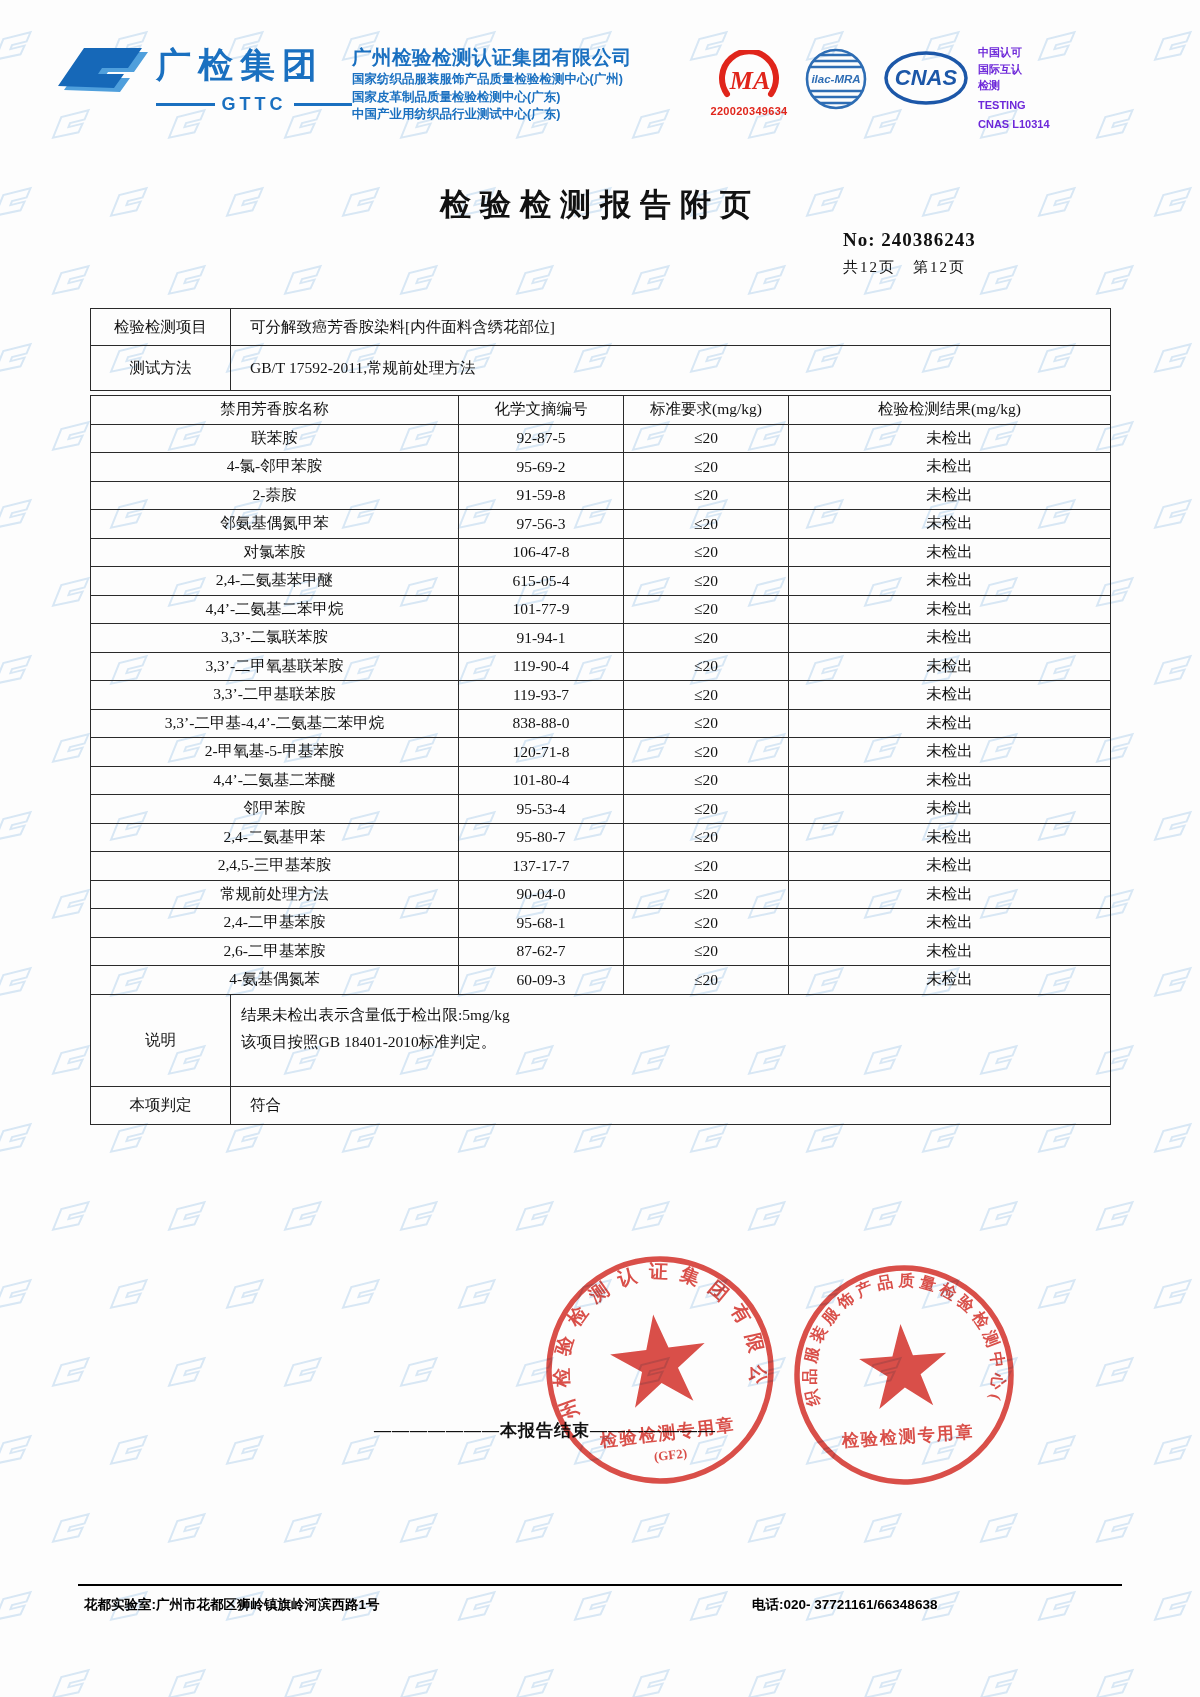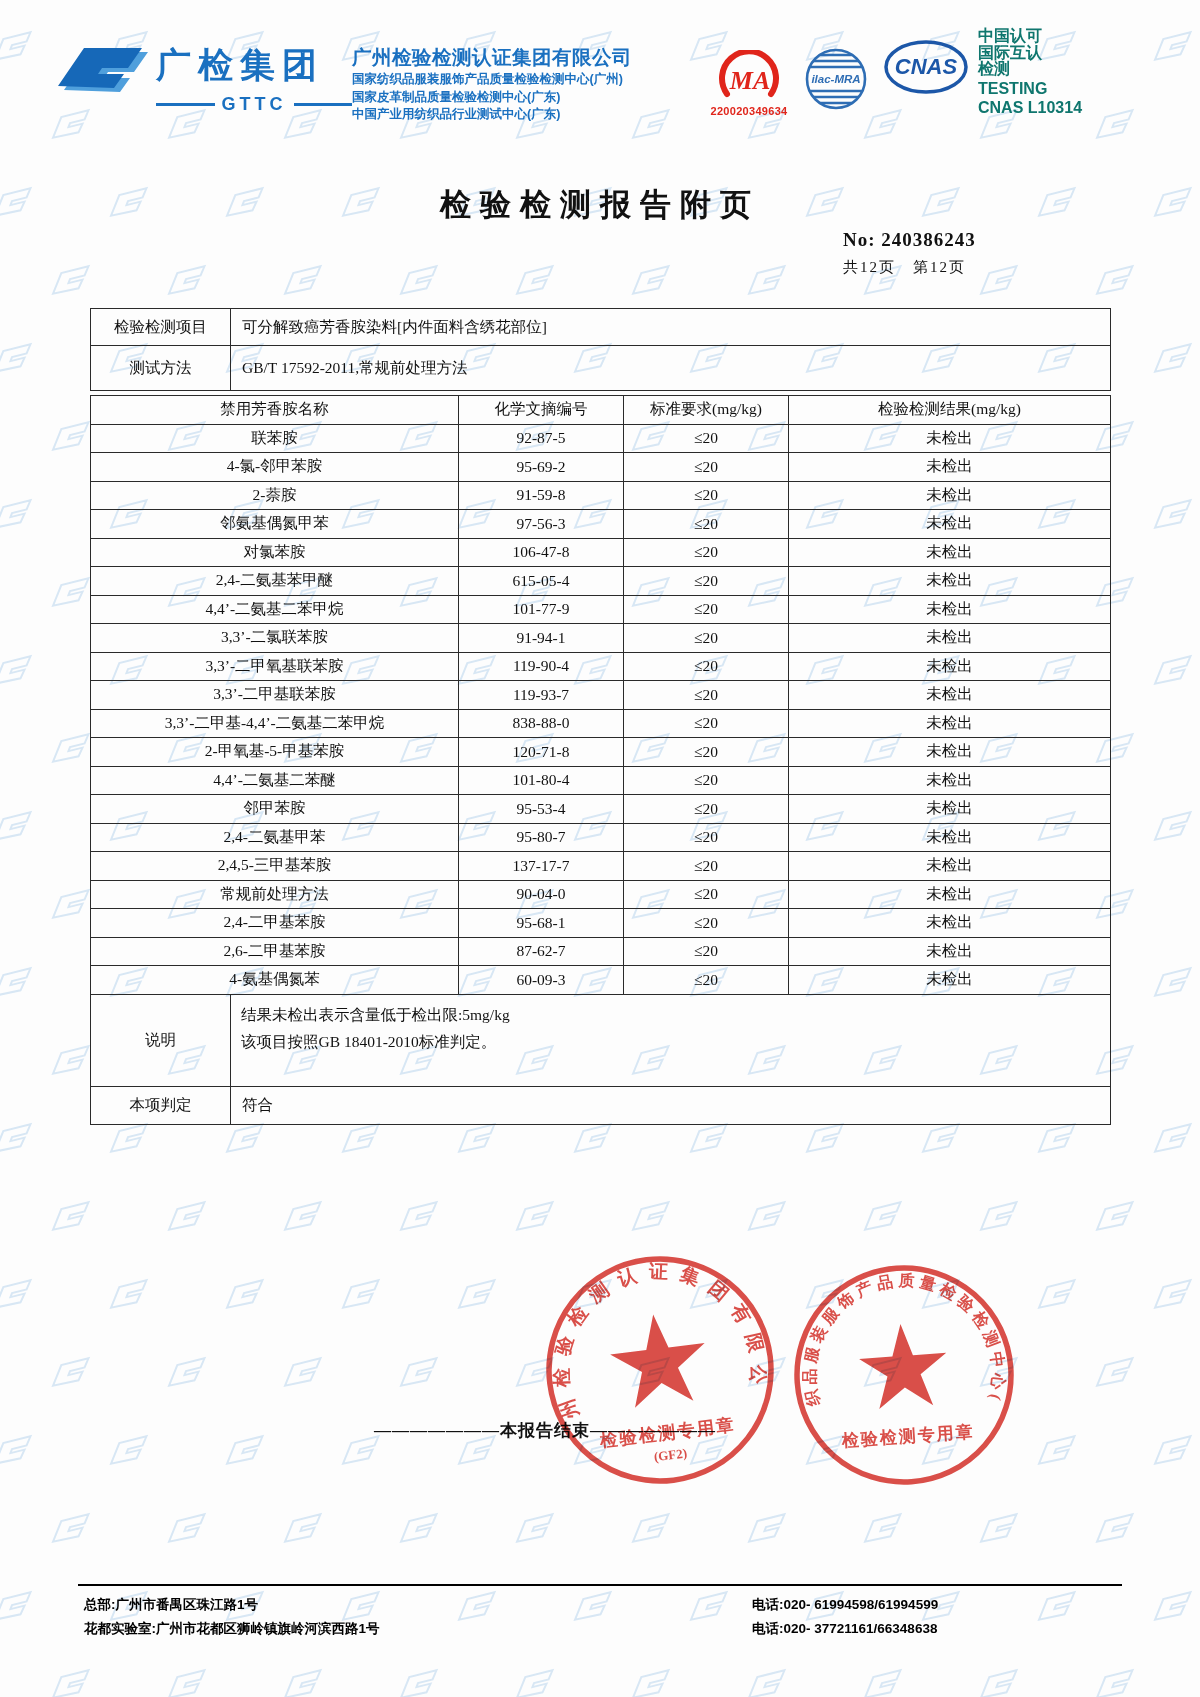--- a/index.html
+++ b/index.html
@@ -21,38 +21,38 @@
   .brand-acronym-text { font-size:18px; font-weight:bold; letter-spacing:4px; }
   .hdr-company { position:absolute; left:352px; top:44px; z-index:1; color:#1a70c0;
                  font-family:"Liberation Sans",sans-serif; }
   .company-name { font-size:19.5px; font-weight:bold; letter-spacing:.5px; }
   .company-sub { font-size:12.5px; font-weight:bold; line-height:17.5px; }
   .company-sub:first-of-type { margin-top:5px; }
   .cma { position:absolute; left:706px; top:50px; z-index:1; text-align:center; width:86px; }
   .cma-number { color:#e0251b; font-size:11px; font-weight:bold;
                 font-family:"Liberation Sans",sans-serif; letter-spacing:.3px; margin-top:1px; }
   .ilac { position:absolute; left:804px; top:47px; z-index:1; }
-  .cnas { position:absolute; left:884px; top:39px; z-index:1; }
-  .accred { position:absolute; left:978px; top:28px; z-index:1; color:#0f766e;
-            font-family:"Liberation Sans",sans-serif; font-size:16px; font-weight:bold; line-height:16.5px; }
+  .cnas { position:absolute; left:884px; top:50px; z-index:1; }
+  .accred { position:absolute; left:978px; top:44px; z-index:1; color:#6d28d9;
+            font-family:"Liberation Sans",sans-serif; font-size:11px; font-weight:bold; line-height:16.5px; }
   .accred .en { margin-top:3px; }
 
   
   .title { position:absolute; left:0; top:184px; width:100%; text-align:center; z-index:1;
            font-family:"Liberation Sans",sans-serif; font-size:31px; font-weight:bold; letter-spacing:9px; }
   .no-block { position:absolute; left:843px; top:229px; z-index:1; }
   .no-line { font-size:19px; font-weight:bold; letter-spacing:1px; }
   .pages-line { font-size:15px; margin-top:7px; letter-spacing:2px; }
 
   
   .tables { position:absolute; left:90px; top:308px; width:1021px; z-index:1; }
   table { border-collapse:collapse; width:100%; table-layout:fixed; font-size:15.5px; color:#111; }
   td { border:1px solid #2a2a2a; overflow:hidden; }
   .c { text-align:center; }
-  .l { text-align:left; padding-left:11px; }
+  .l { text-align:left; padding-left:19px; }
   .info-table .r1 td { height:37px; }
   .info-table .r2 td { height:45px; }
   .main-table { margin-top:4px; }
   .main-table td { height:28.5px; }
   .remark-table { margin-top:-1px; }
   .remark-row td { height:92px; }
   .remark-content { vertical-align:top; padding:6px 10px; line-height:27px; }
   .verdict-row td { height:38px; }
 
   
@@ -1040,20 +1040,16 @@
     <textPath href="#s2arc" startOffset="50%" text-anchor="middle">国家纺织品服装服饰产品质量检验检测中心(广州)</textPath>
   </text>
   <polygon fill="#d6352e" points="113,62 123.3,93.8 156.7,93.8 129.6,113.4 140,145.2 113,125.5 86,145.2 96.4,113.4 69.3,93.8 102.7,93.8"></polygon>
   <text x="113" y="180" text-anchor="middle" font-size="17" font-weight="bold" fill="#d6352e" letter-spacing="2">检验检测专用章</text>
 </svg>
 
 <div class="footer-line"></div>
 
 <div class="footer">
   <div class="frow">
-    <span>总部:</span><span>广州市番禺区珠江路1号</span>
-    <span class="ftel"><span>电话:</span><span>020- 61994598/61994599</span></span>
-  </div>
-  <div class="frow">
     <span>花都实验室:</span><span>广州市花都区狮岭镇旗岭河滨西路1号</span>
     <span class="ftel"><span>电话:</span><span>020- 37721161/66348638</span></span>
   </div>
 </div>
 
 </body></html>

